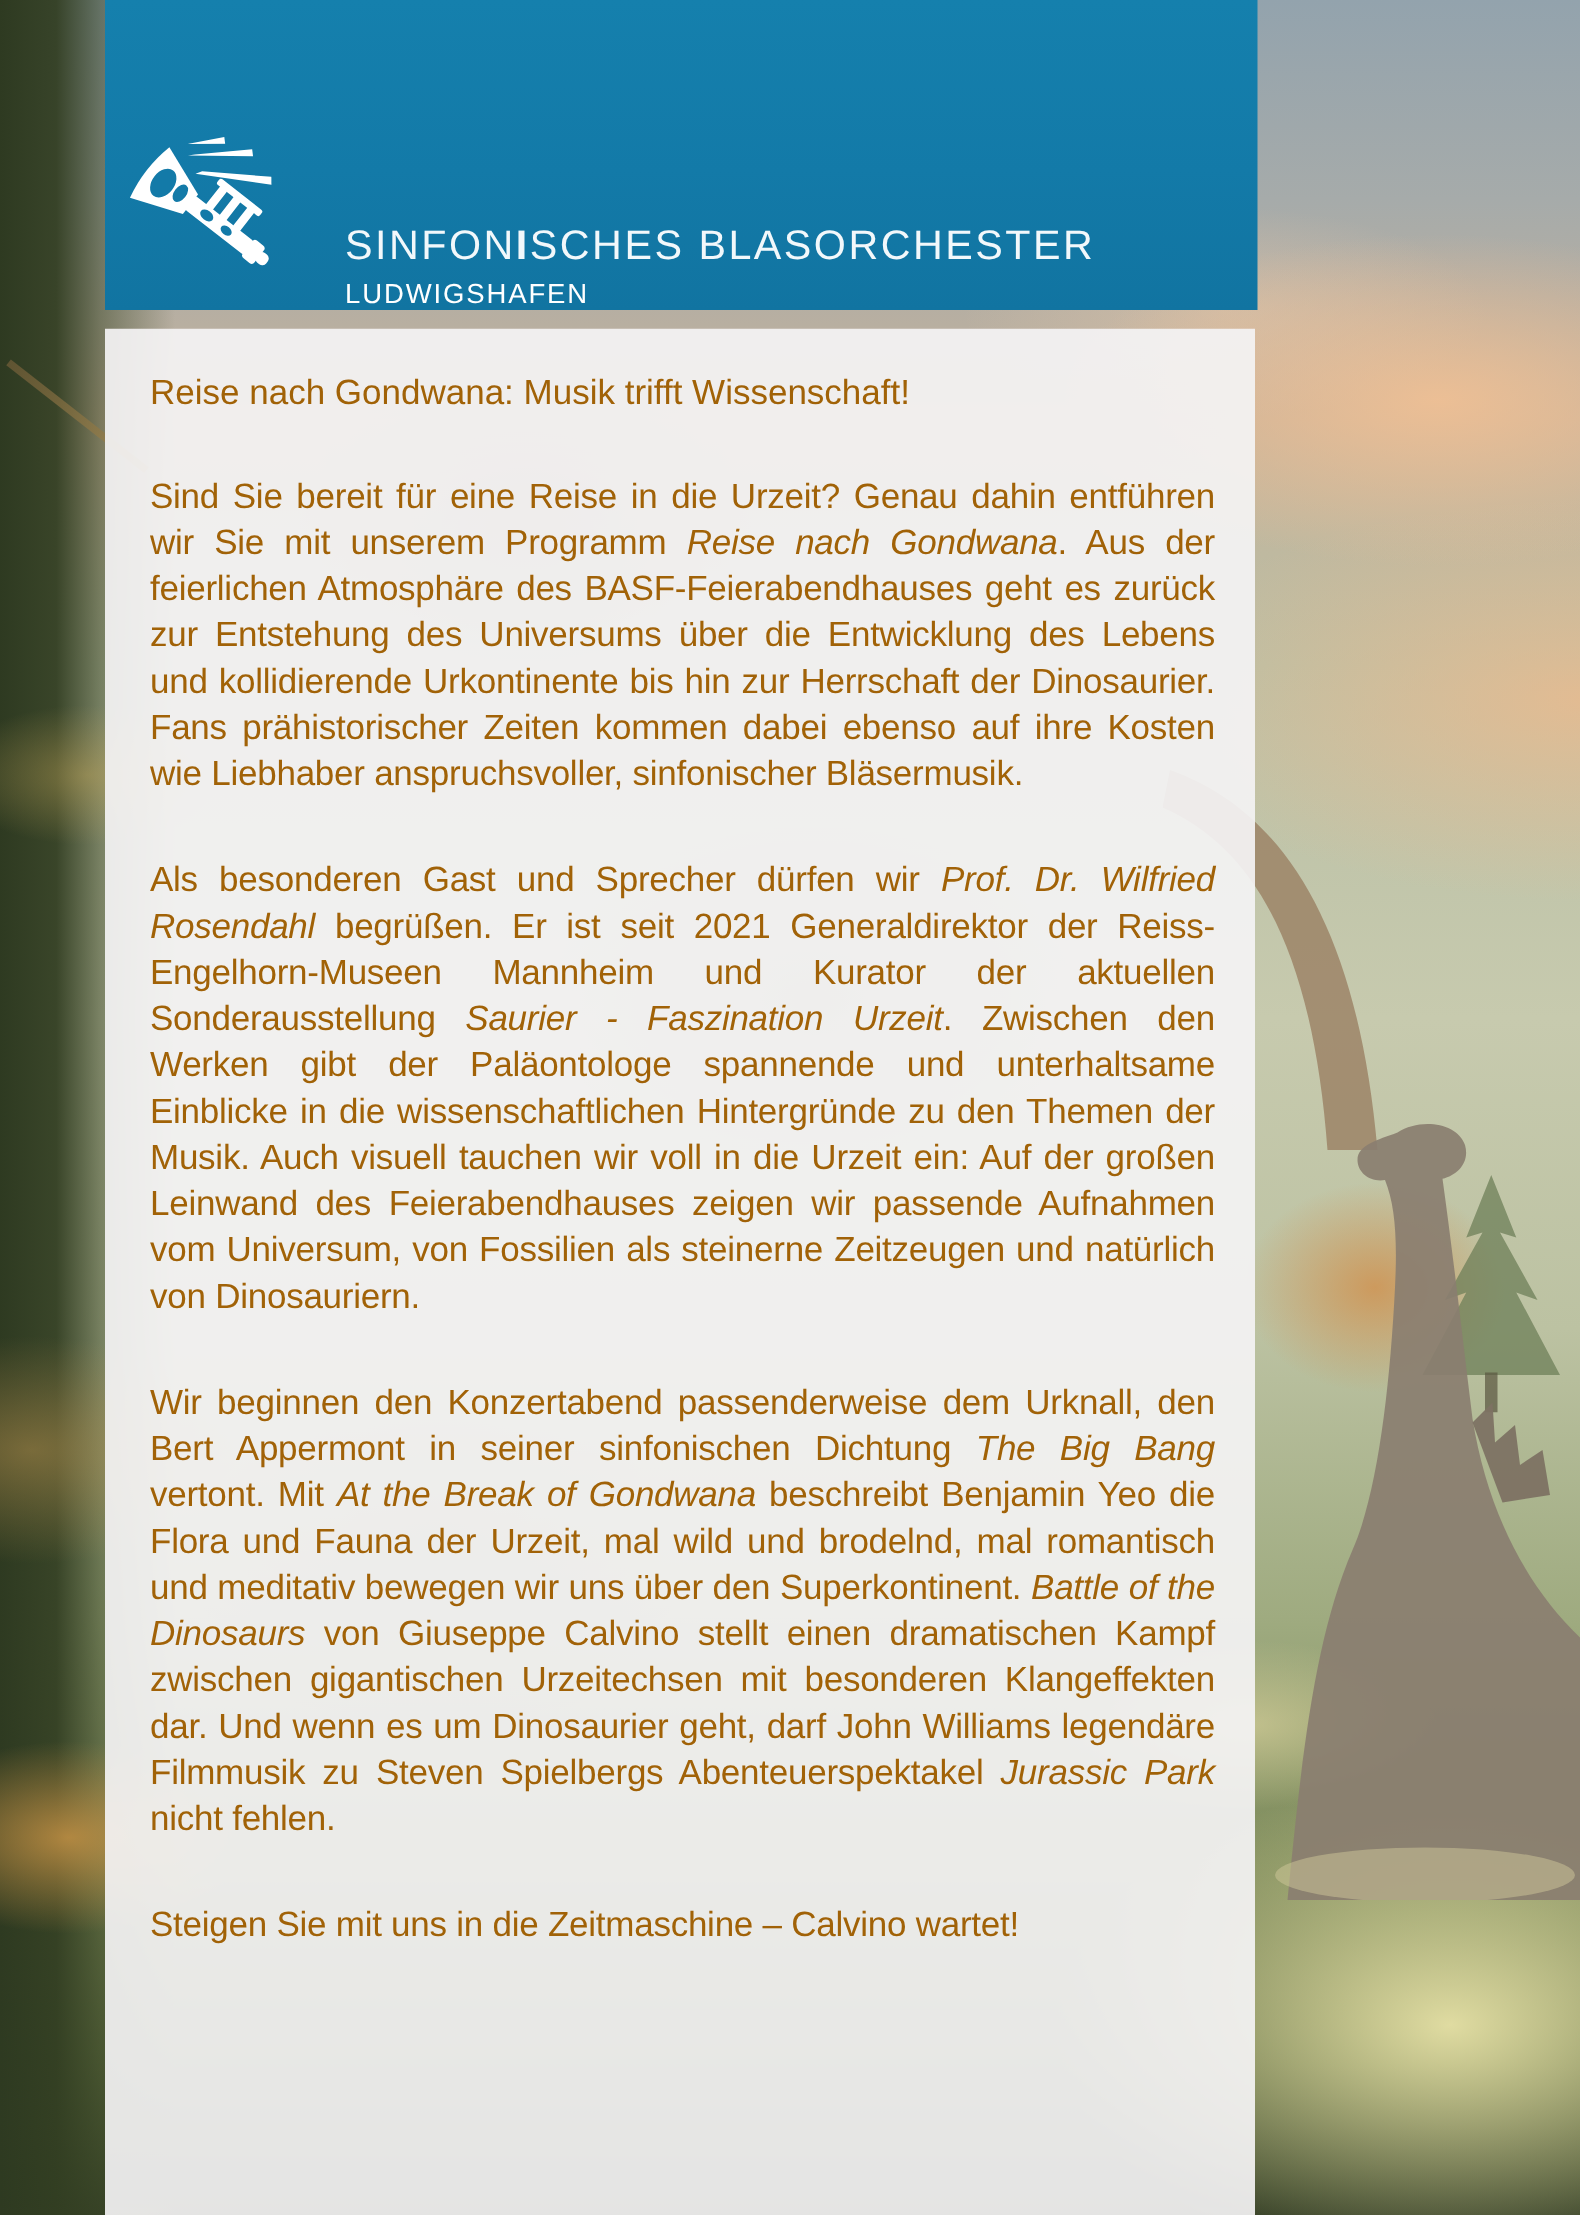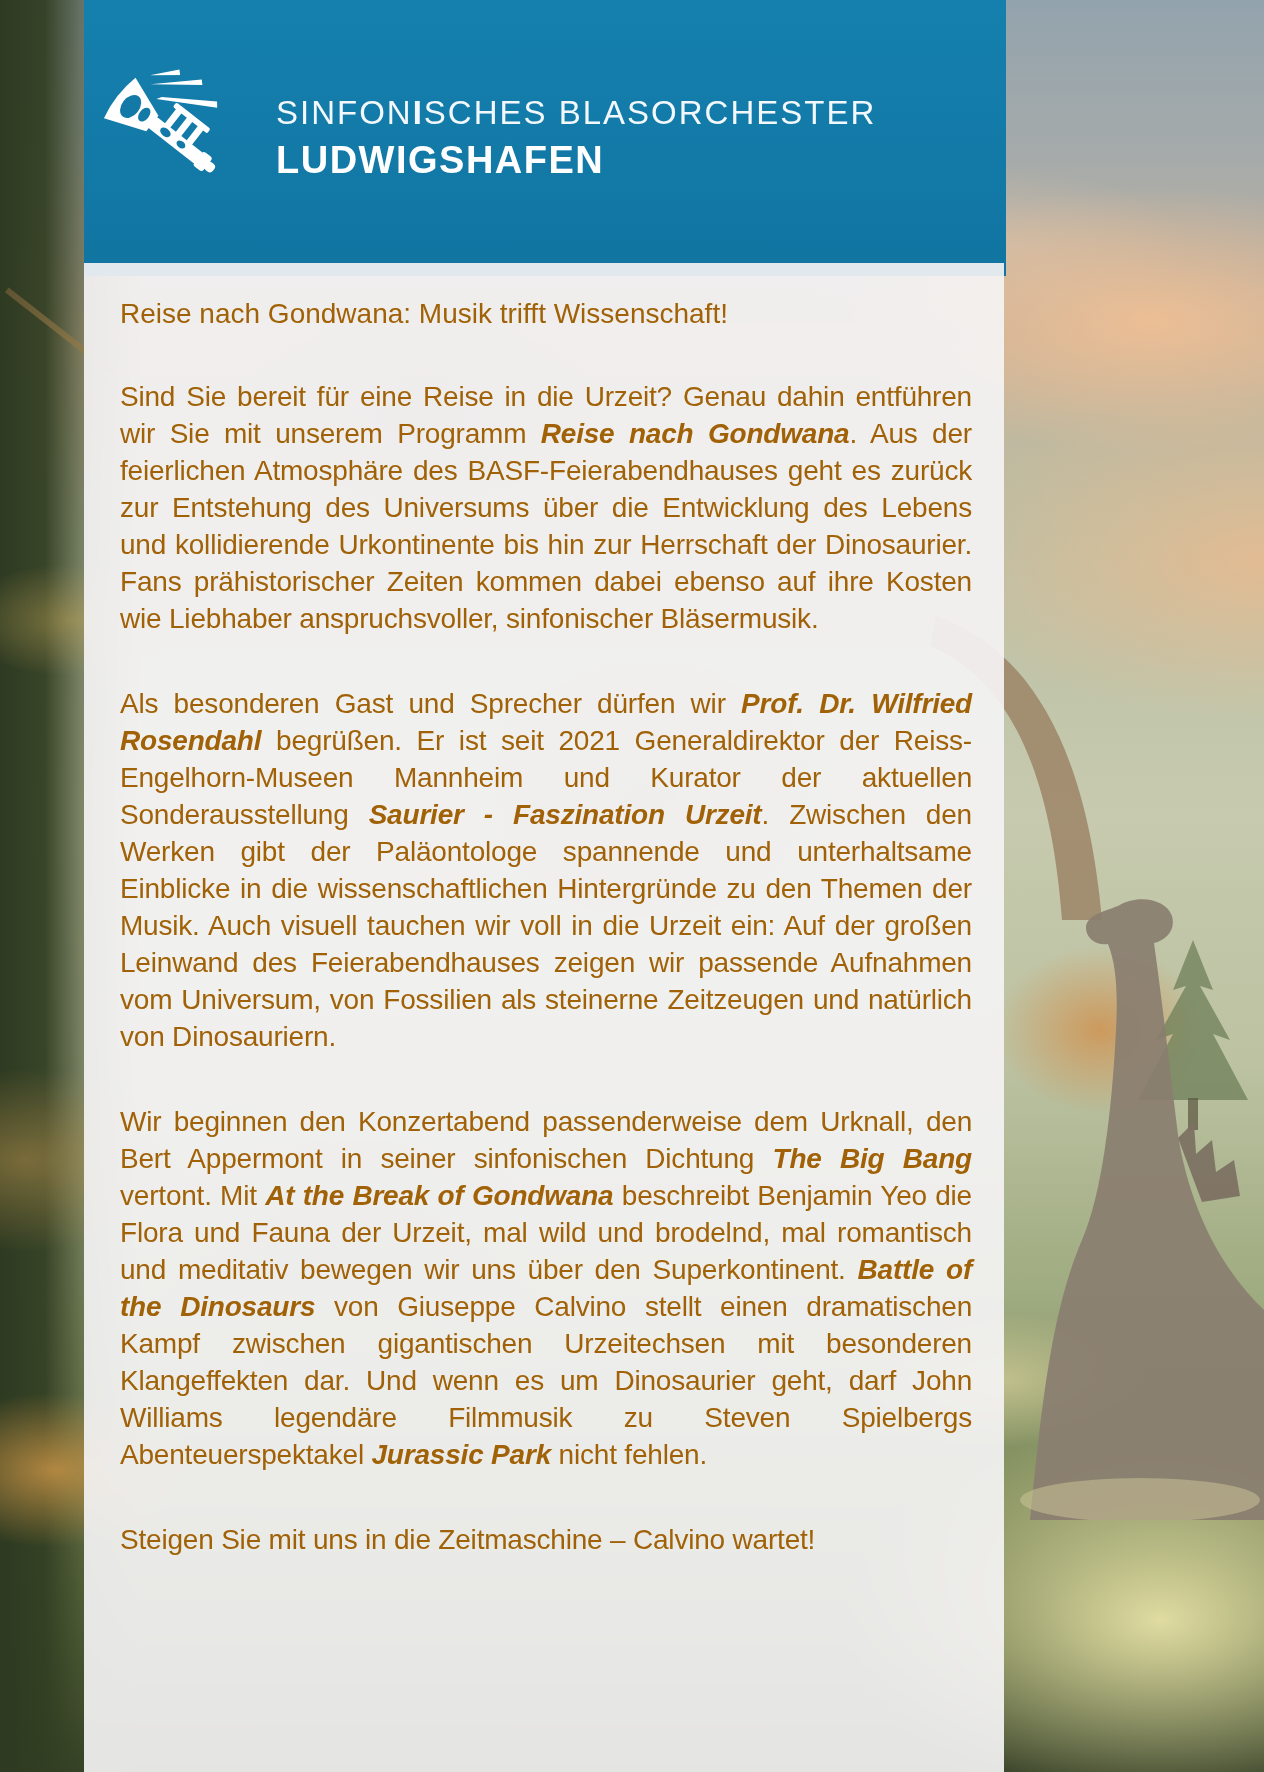--- a/index.html
+++ b/index.html
@@ -41,33 +41,33 @@
   }
   .branch{
     position:absolute;left:-8px;top:330px;width:140px;height:6px;
     background:linear-gradient(90deg,#6b5a36,#a08850);
     transform:rotate(38deg);opacity:.8;
   }
   .bg-svg{position:absolute;}
 
   
   .banner{
-    position:absolute;left:84px;top:0;width:922px;height:276px;
+    position:absolute;left:84px;top:0;width:922px;height:248px;
     background:linear-gradient(180deg,#1580ad,#137aa8 55%,#1174a1);
-    display:flex;align-items:center;
+    display:flex;align-items:flex-end;
   }
   .logo-box{width:138px;height:140px;margin-left:18px;flex:0 0 auto;}
   .org{margin-left:36px;color:#ffffff;}
   .org-line1{
     font-size:33px;font-weight:400;letter-spacing:2px;
     color:#f2f8fb;white-space:nowrap;
   }
   .org-line1 .emph{font-weight:700;}
   .org-line2{
-    font-size:38px;font-weight:700;letter-spacing:1.5px;margin-top:7px;
+    font-size:22px;font-weight:400;letter-spacing:1.5px;margin-top:7px;
     white-space:nowrap;
   }
 
   
   .card{
     position:absolute;left:84px;top:263px;width:920px;height:1697px;
     background:rgba(244,243,244,.92);
     box-sizing:border-box;
     padding:32px 32px 0 36px;
     color:#a16207;
@@ -75,21 +75,21 @@
   .card p{
     margin:0 0 48px 0;
     font-size:28px;line-height:37px;letter-spacing:-0.2px;
     text-align:justify;
     hyphens:auto;-webkit-hyphens:auto;
   }
   .card .title{
     text-align:left;margin-bottom:46px;letter-spacing:0;
   }
   .card .closing{text-align:left;}
-  .em{font-weight:700;font-style:italic;}
+  .em{font-weight:400;font-style:italic;}
 </style>
 </head>
 <body>
 
 <div class="page">
 
   <div class="bg"></div>
   <div class="branch"></div>
 
   <svg class="bg-svg" style="left:930px;top:590px;width:210px;height:340px;" viewBox="0 0 210 340">

